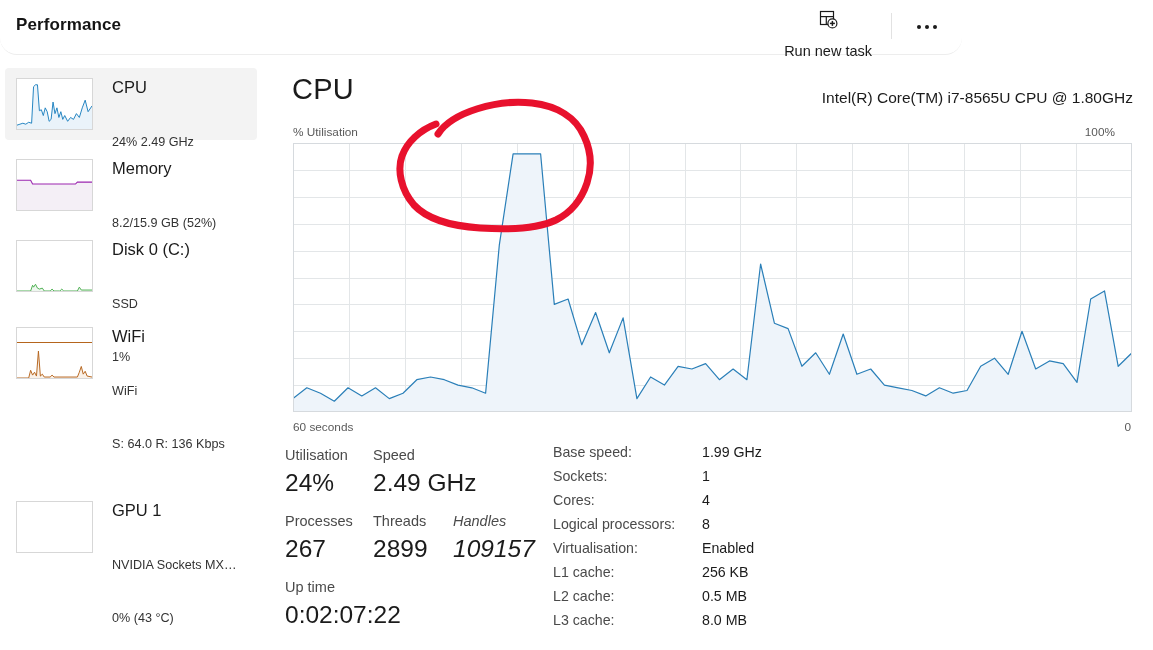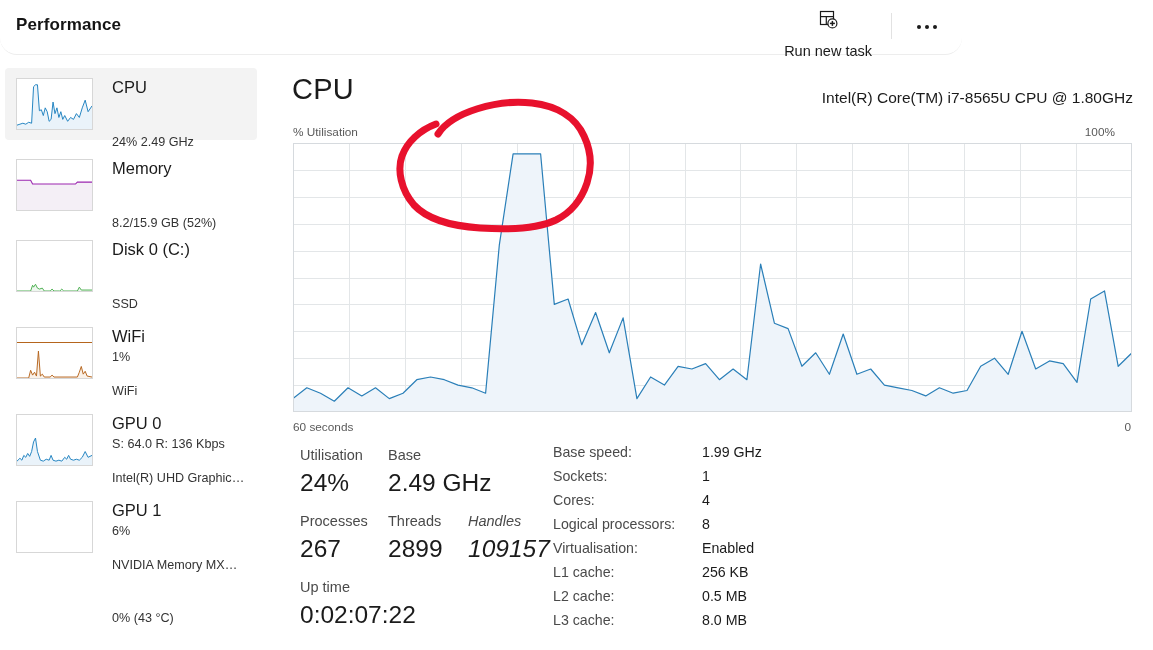--- a/index.html
+++ b/index.html
@@ -114,21 +114,21 @@
   #graph-wrap svg { display: block; }
 
   
   #annotation {
     position: absolute; left: 0; top: 0;
     width: 891px; height: 594px;
     pointer-events: none;
   }
 
   
-  #stats-left { position: absolute; left: 38px; top: 388px; width: 250px; }
+  #stats-left { position: absolute; left: 23px; top: 388px; width: 250px; }
   .stat-row { position: relative; height: 66px; }
   .stat-cell { position: absolute; top: 0; }
   .stat-label { font-size: 14.5px; color: #4a4a4a; line-height: 22px; white-space: nowrap; }
   .stat-value { font-size: 24.5px; color: #1b1b1b; line-height: 34px; white-space: nowrap; font-weight: 400; }
 
   #stats-right {
     position: absolute; left: 291px; top: 388px; width: 400px;
   }
   .info-row { position: relative; height: 24px; white-space: nowrap; }
   .info-key {
@@ -221,41 +221,28 @@
         <polyline fill="none" stroke="#b5651d" stroke-width="1" points="0,52 12,52 14,44 16,49 18,46 20,50 22,24 24,50 26,48 28,51 34,51 36,49 38,51 62,51 64,46 66,40 68,48 70,45 72,50 77,51"></polyline>
       </svg>
     </div>
     <div class="side-text">
       <div class="side-name">WiFi</div>
       <div class="side-sub">WiFi</div>
       <div class="side-sub">S: 64.0 R: 136 Kbps</div>
     </div>
   </div>
 
-  <div class="side-item" style="top:348px;height:78px;">
-    <div class="side-thumb">
-      <svg viewBox="0 0 77 52" preserveAspectRatio="none">
-        <polyline fill="#eaf3fa" stroke="none" points="0,48 3,45 5,47 7,42 9,44 11,40 13,43 15,38 17,28 19,24 21,38 24,47 27,48 30,46 33,47 35,42 37,47 40,48 43,47 46,48 49,44 51,46 53,42 55,46 58,47 61,46 64,47 67,44 70,38 73,44 77,42 77,52 0,52"></polyline>
-        <polyline fill="none" stroke="#1f82c0" stroke-width="1" points="0,48 3,45 5,47 7,42 9,44 11,40 13,43 15,38 17,28 19,24 21,38 24,47 27,48 30,46 33,47 35,42 37,47 40,48 43,47 46,48 49,44 51,46 53,42 55,46 58,47 61,46 64,47 67,44 70,38 73,44 77,42"></polyline>
-      </svg>
-    </div>
-    <div class="side-text">
-      <div class="side-name">GPU 0</div>
-      <div class="side-sub">Intel(R) UHD Graphic…</div>
-      <div class="side-sub">6%</div>
-    </div>
-  </div>
 
   <div class="side-item" style="top:435px;height:78px;">
     <div class="side-thumb">
       <svg viewBox="0 0 77 52" preserveAspectRatio="none"></svg>
     </div>
     <div class="side-text">
       <div class="side-name">GPU 1</div>
-      <div class="side-sub">NVIDIA Memory MX…</div>
+      <div class="side-sub">NVIDIA Sockets MX…</div>
       <div class="side-sub">0%  (43 °C)</div>
     </div>
   </div>
 </div>
 
 <div id="main">
 
   <div id="cpu-heading">CPU</div>
   <div id="cpu-model">Intel(R) Core(TM) i7-8565U CPU @ 1.80GHz</div>
 
@@ -308,21 +295,21 @@
              C 145 86, 158 74, 174 68" fill="none" stroke="#e8112d" stroke-width="7" stroke-linecap="round" stroke-linejoin="round"></path>
   </svg>
 
   <div id="stats-left">
     <div class="stat-row">
       <div class="stat-cell" style="left:0;">
         <div class="stat-label">Utilisation</div>
         <div class="stat-value">24%</div>
       </div>
       <div class="stat-cell" style="left:88px;">
-        <div class="stat-label">Base</div>
+        <div class="stat-label">Speed</div>
         <div class="stat-value">2.49 GHz</div>
       </div>
     </div>
     <div class="stat-row">
       <div class="stat-cell" style="left:0;">
         <div class="stat-label">Processes</div>
         <div class="stat-value">267</div>
       </div>
       <div class="stat-cell" style="left:88px;">
         <div class="stat-label">Threads</div>

